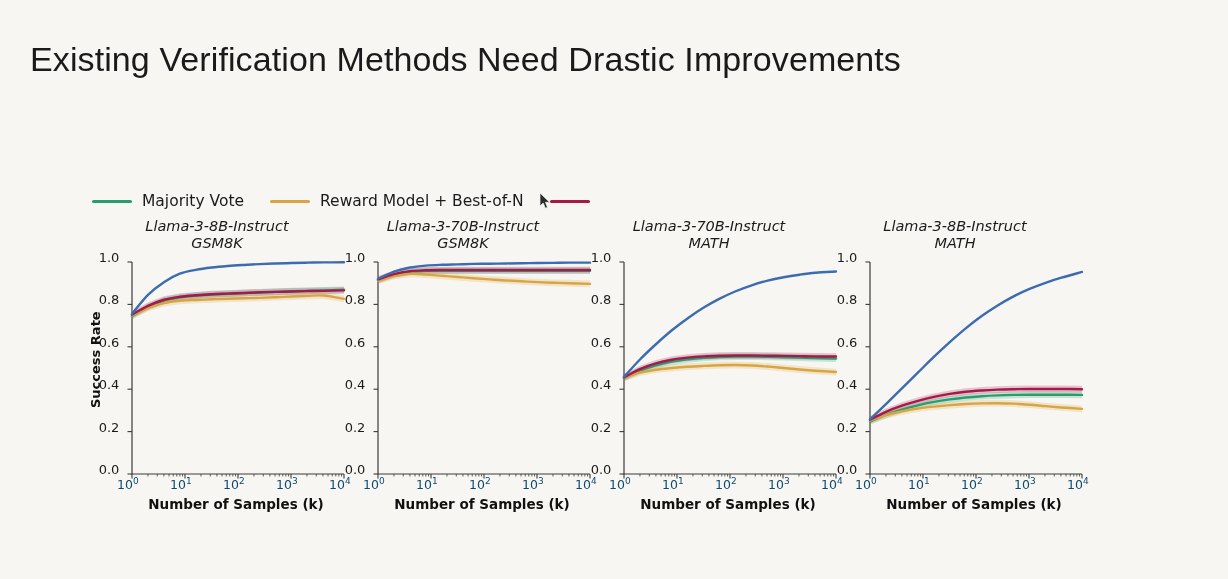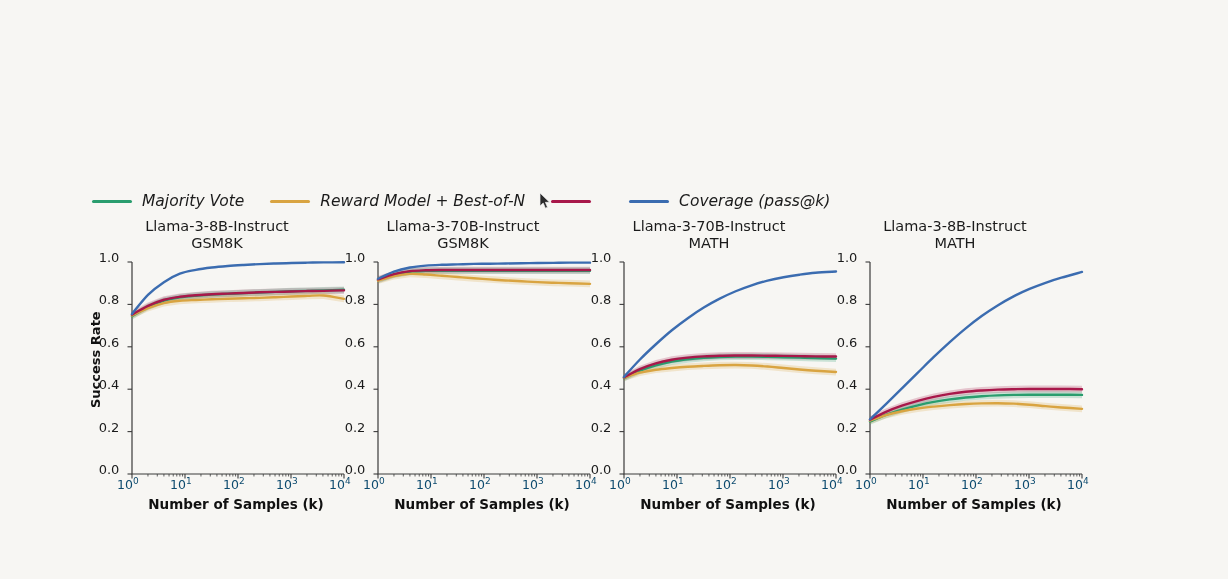--- a/index.html
+++ b/index.html
@@ -15,31 +15,31 @@
     font-size:34px;color:#1a1a1a;font-weight:400;
     font-family:"Liberation Sans","DejaVu Sans",sans-serif;
     letter-spacing:0.1px;white-space:nowrap;
   }
   
   .legend{
     position:absolute;left:92px;top:190px;
     width:1046px;height:22px;
     display:flex;align-items:center;
   }
-  .legend-item{display:flex;align-items:center;white-space:nowrap;font-style:italic;}
+  .legend-item{display:flex;align-items:center;white-space:nowrap;}
   .legend-swatch{width:40px;height:3px;border-radius:2px;margin-right:10px;flex:0 0 auto;}
   .legend-label{font-size:15.5px;color:#1b1b1b;}
   
   .figure{position:absolute;left:92px;top:218px;width:1048px;height:310px;}
   .panel{position:absolute;top:0;height:310px;}
   .panel-title{
     position:absolute;top:0;left:0;right:0;
     text-align:center;font-size:14.5px;color:#1b1b1b;line-height:17px;
   }
-  .panel-title span{display:block;}
+  .panel-title span{display:block;font-style:italic;}
   .plotwrap{position:absolute;left:0;top:40px;}
   svg{display:block;overflow:visible;}
   .ylabel{
     position:absolute;
     font-size:13px;font-weight:bold;color:#111;
     transform:rotate(-90deg);transform-origin:left top;
     white-space:nowrap;
   }
   .xlabel{
     position:absolute;bottom:-2px;left:0;right:0;text-align:center;
@@ -48,40 +48,37 @@
   .ytick{position:absolute;font-size:13px;color:#1b1b1b;text-align:center;white-space:nowrap;}
   .xtick{position:absolute;font-size:12.5px;color:#0c4a6e;white-space:nowrap;}
   .xtick sup{font-size:9px;vertical-align:super;}
   .cursor{position:absolute;left:540px;top:193px;width:12px;height:17px;}
 </style>
 </head>
 <body>
 
 <div id="slide">
 
+  <div class="title">Existing Verification Methods Need Drastic Improvements</div>
 
   <div class="legend" id="legend">
       <div class="legend-item">
         <div class="legend-swatch" style="background: rgb(42, 157, 110);"></div>
         <div class="legend-label">Majority Vote</div>
       </div>
       <div style="width: 26px;"></div>
       <div class="legend-item">
         <div class="legend-swatch" style="background: rgb(217, 164, 65);"></div>
         <div class="legend-label">Reward Model + Best-of-N</div>
       </div>
       <div style="width: 26px;"></div>
       <div class="legend-item">
         <div class="legend-swatch" style="background: rgb(168, 24, 74);"></div>
       </div>
       <div style="width: 28px;"></div>
-      <div class="legend-item">
-        <div class="legend-swatch" style="background: rgb(59, 108, 176);"></div>
-        <div class="legend-label">Coverage (pass@k)</div>
-      </div>
     </div>
 
   <div class="figure" id="figure">
       <div class="panel" style="left: 0px; width: 250px;">
         <div class="panel-title">
           <span>Llama-3-8B-Instruct</span>
           <span>GSM8K</span>
         </div>
         <div class="plotwrap" style="left: 38px; width: 212px; height: 254px;">
           <div class="ytick" style="left: -36px; width: 30px; top: 204px;">0.0</div>

